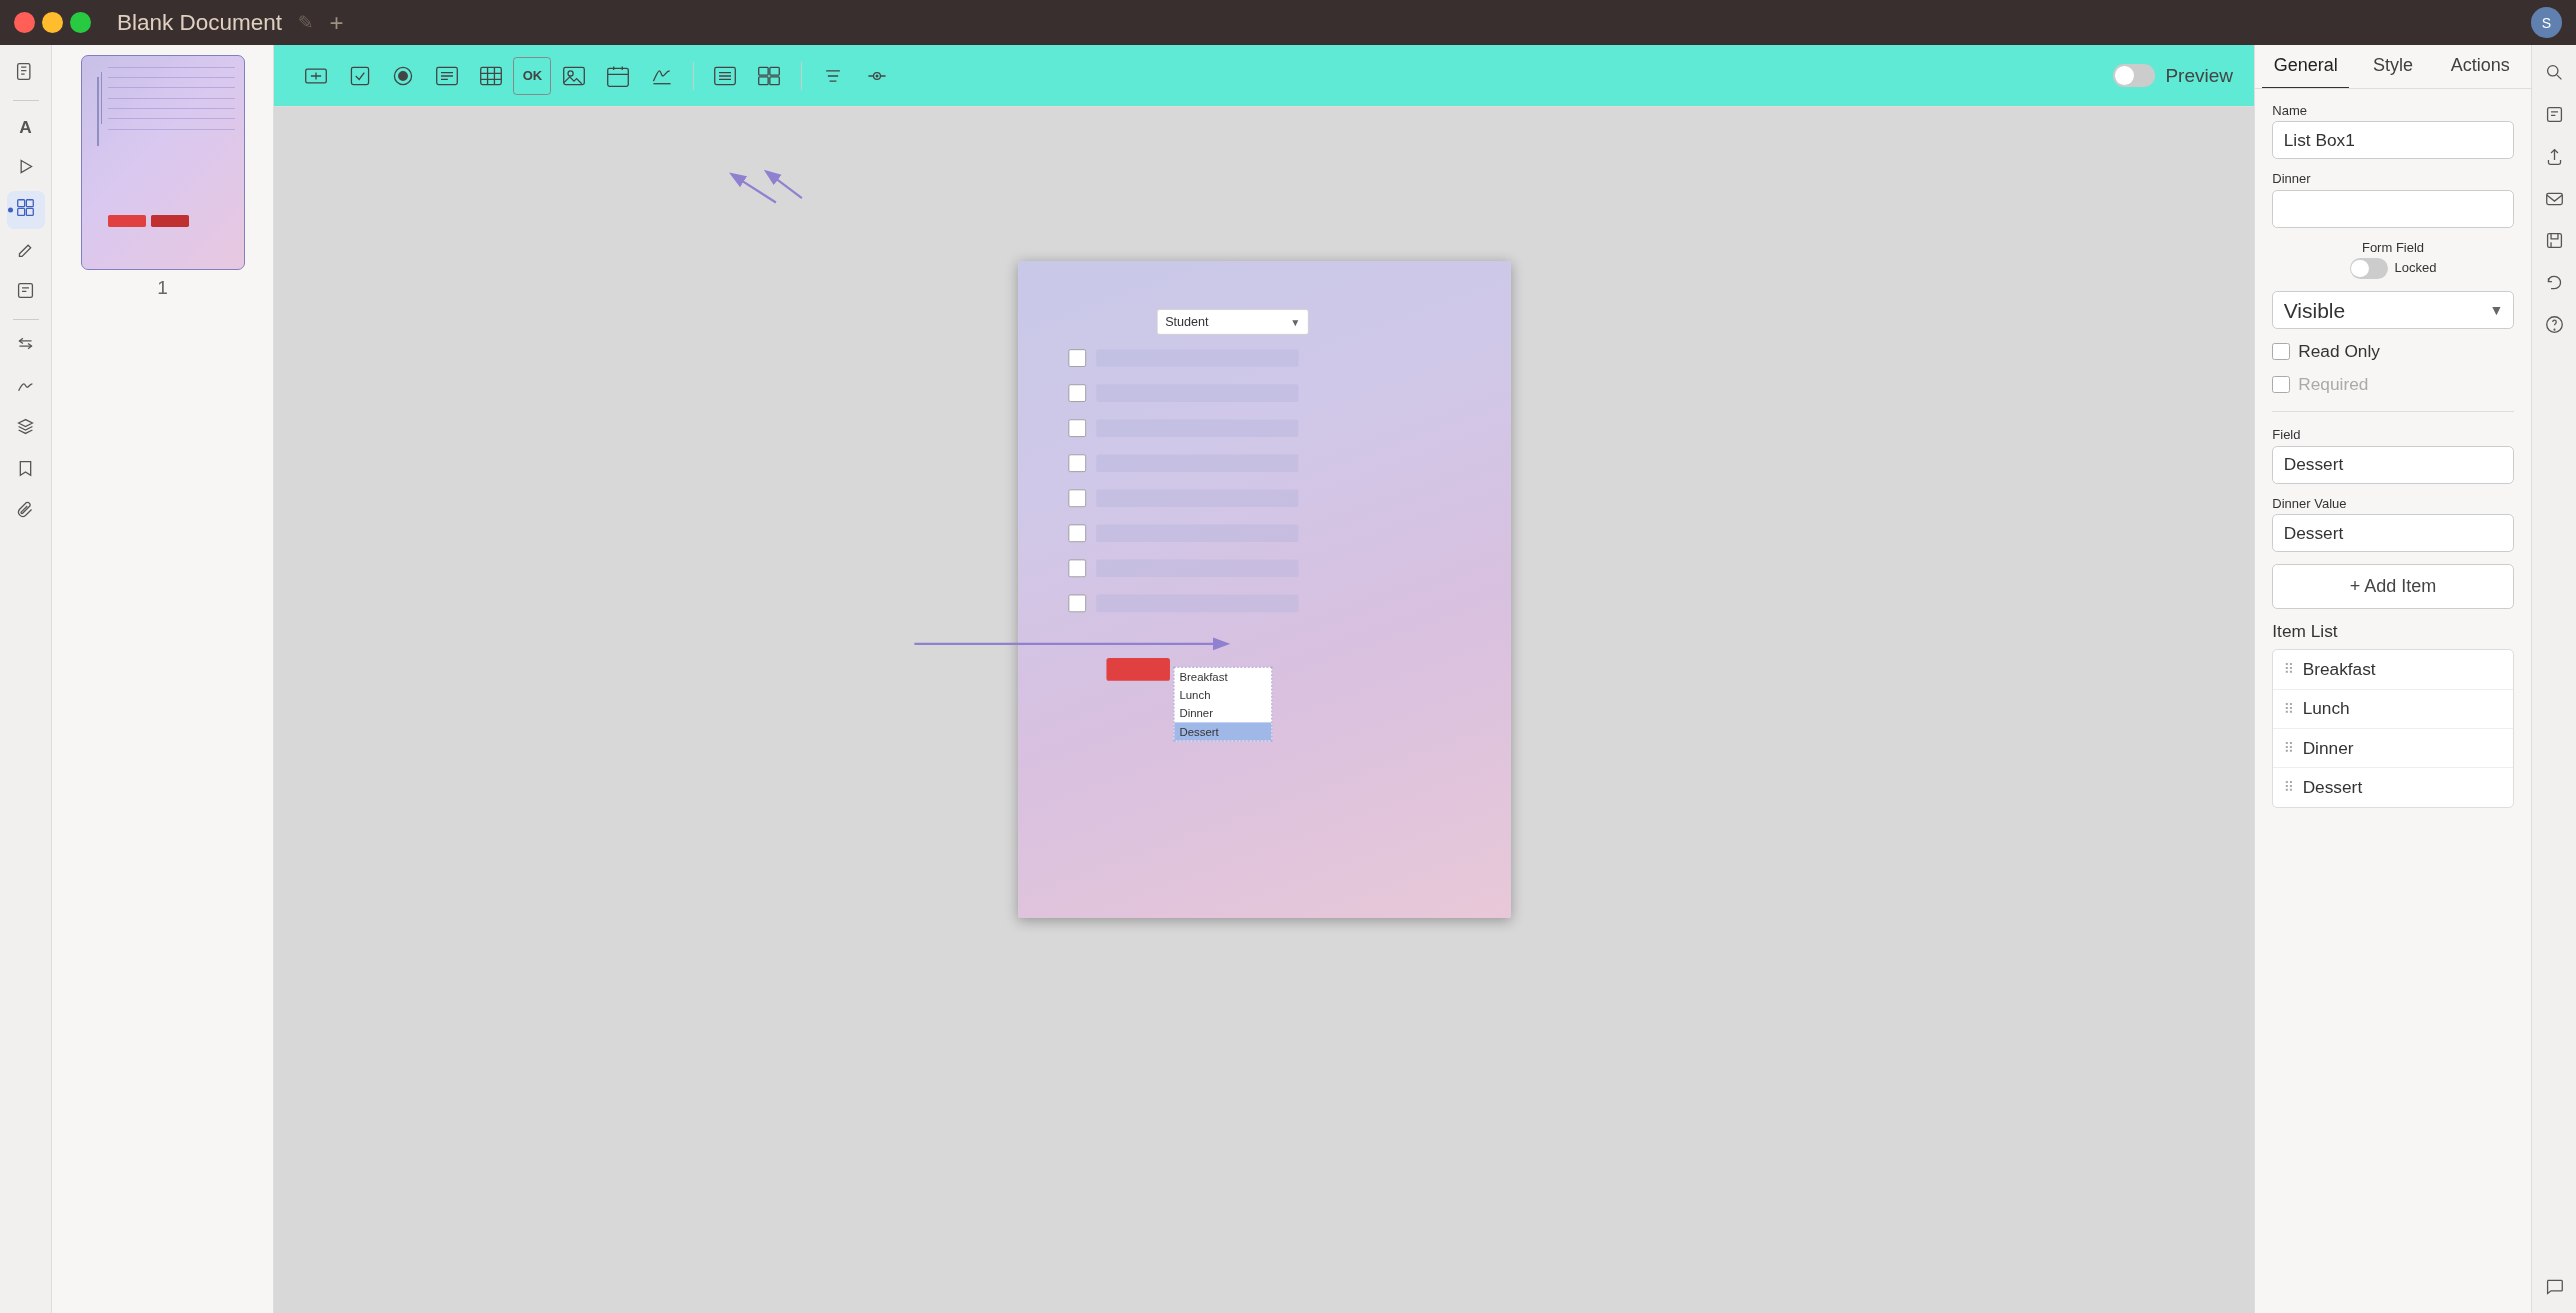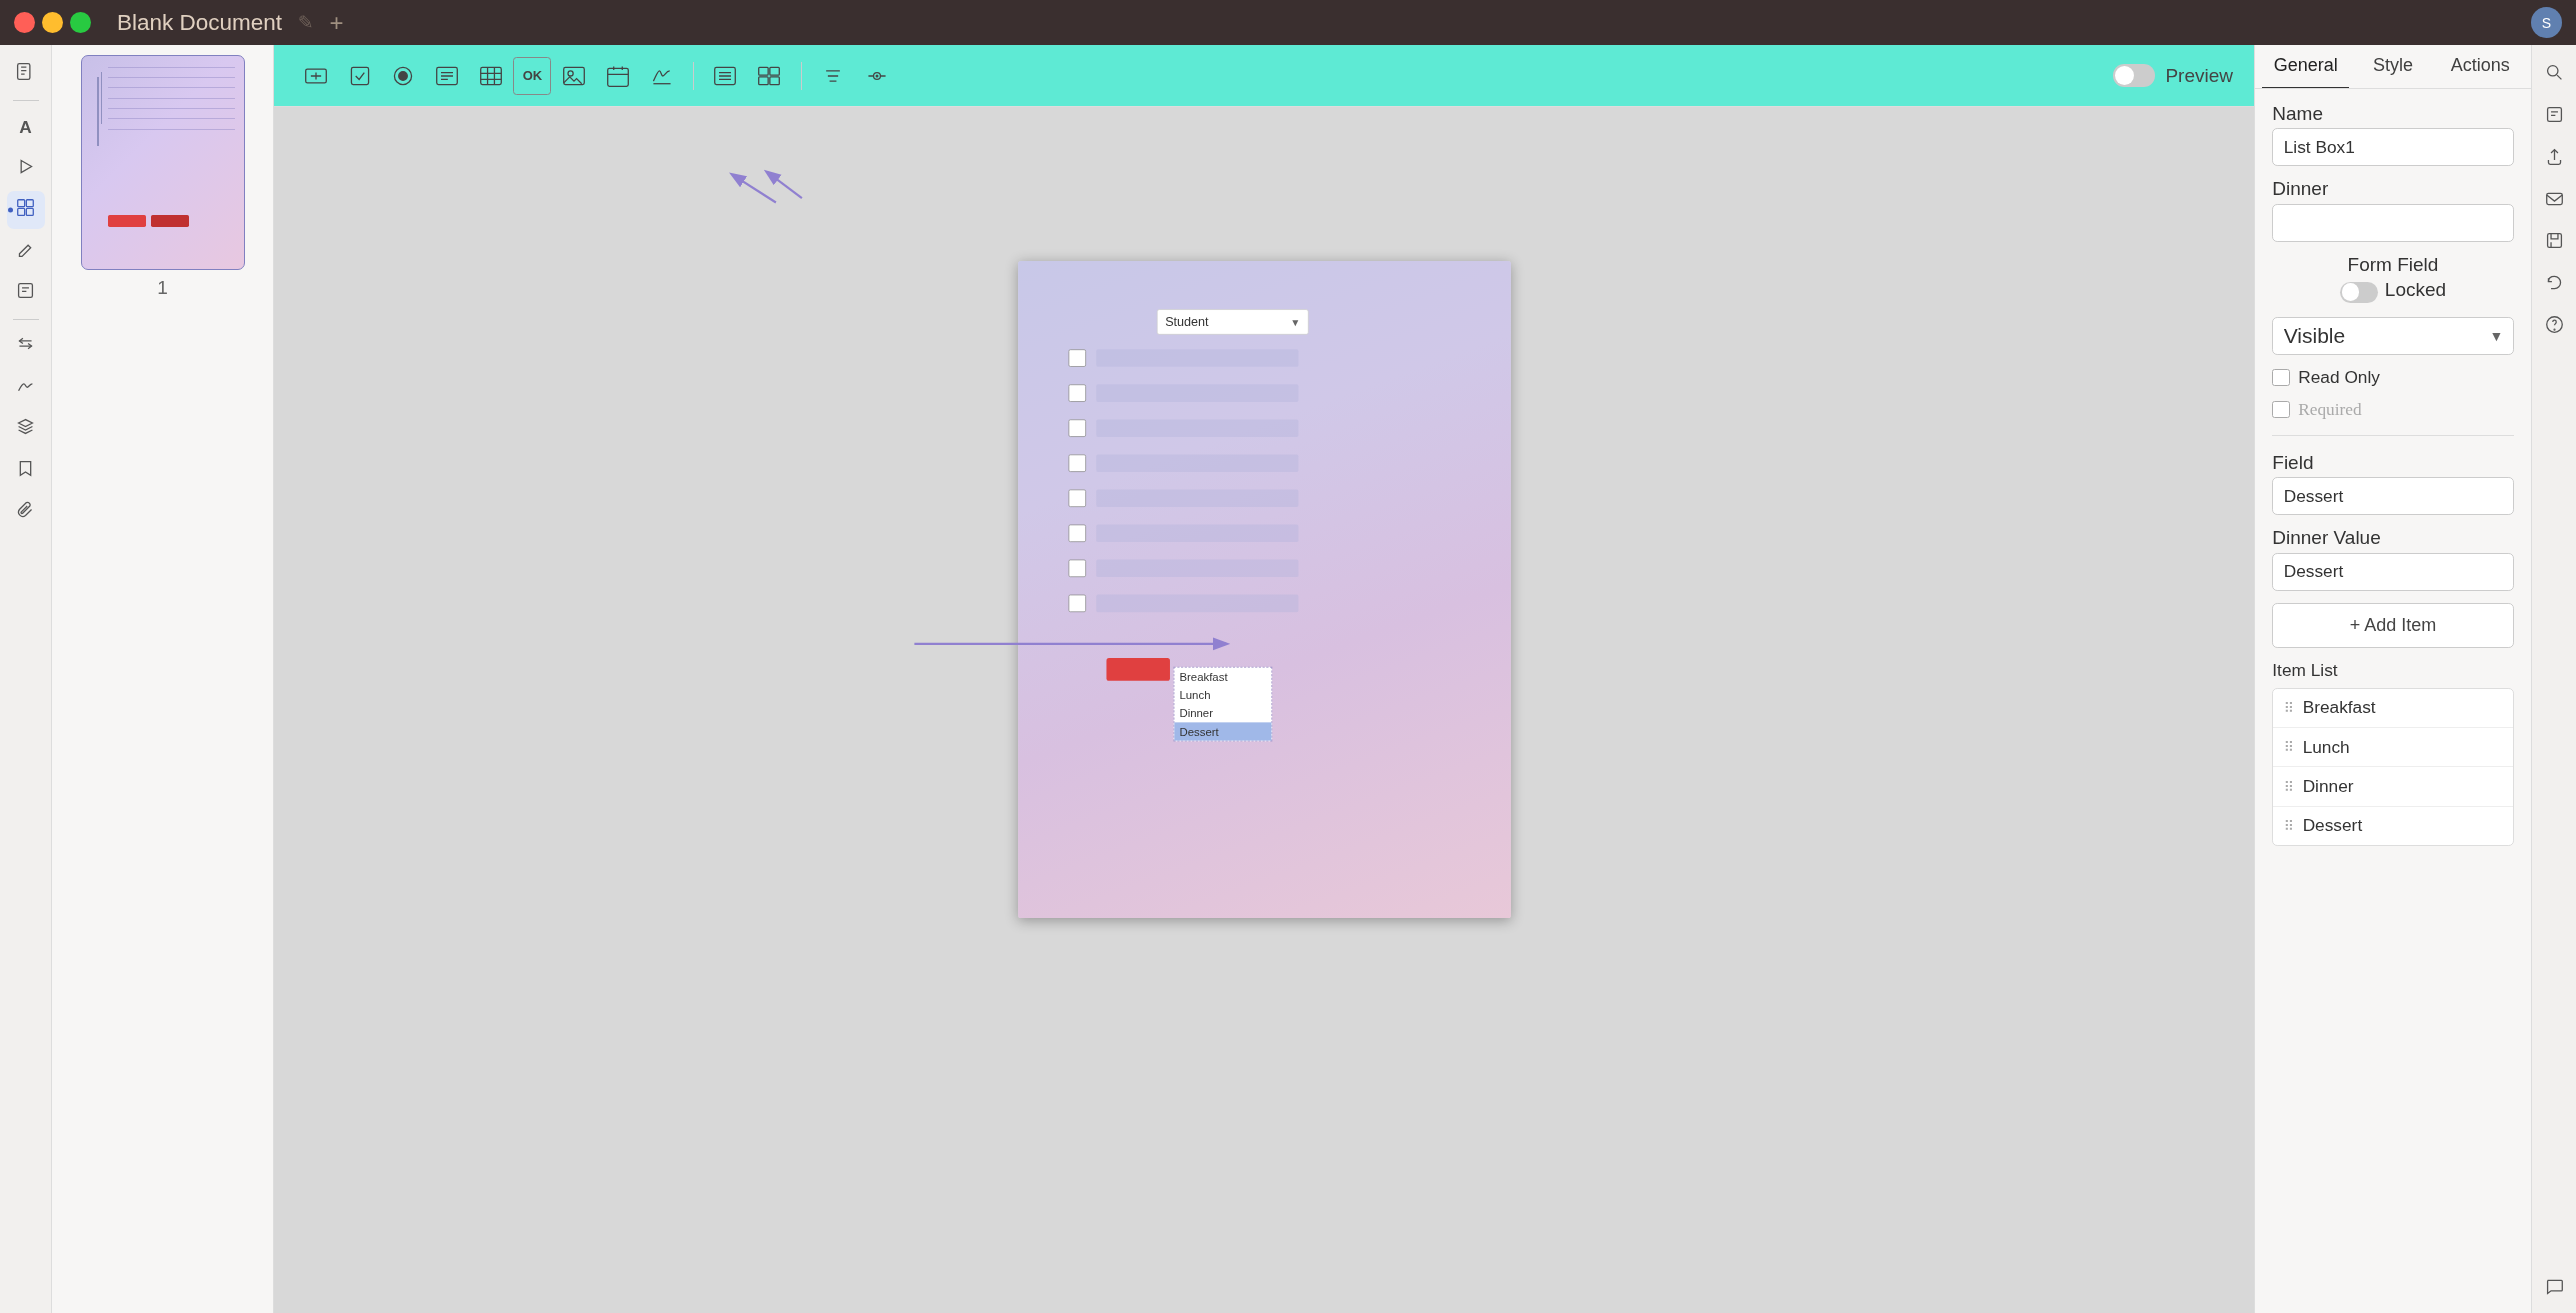--- a/index.html
+++ b/index.html
@@ -338,21 +338,21 @@
       font-weight: 500;
     }
     .properties-body {
       padding: 14px 17.3px;
       display: flex;
       flex-direction: column;
       gap: 12px;
       flex: 1;
     }
     .prop-label {
-      font-size: 19px;
+      font-size: 13px;
       color: #333;
       font-weight: 500;
       margin-bottom: 3.5px;
     }
     .prop-input {
       width: 100%;
       height: 38px;
       border: 0.9px solid #ccc;
       border-radius: 5.2px;
       padding: 0 10.4px;
@@ -402,21 +402,21 @@
     .prop-checkbox {
       width: 17.3px; height: 17.3px;
       border: 0.9px solid #aaa;
       border-radius: 2.6px;
       background: white;
     }
     .prop-checkbox-label {
       font-size: 17.3px;
       color: #333;
     }
-    .prop-checkbox-label.dimmed { color: #aaa; font-family: Liberation Serif, serif; }
+    .prop-checkbox-label.dimmed { color: #aaa; }
     .prop-divider {
       height: 0.9px;
       background: #ddd;
       margin: 3.5px 0;
     }
     .add-item-btn {
       width: 100%;
       height: 45px;
       border: 0.9px solid #ccc;
       border-radius: 5.2px;

